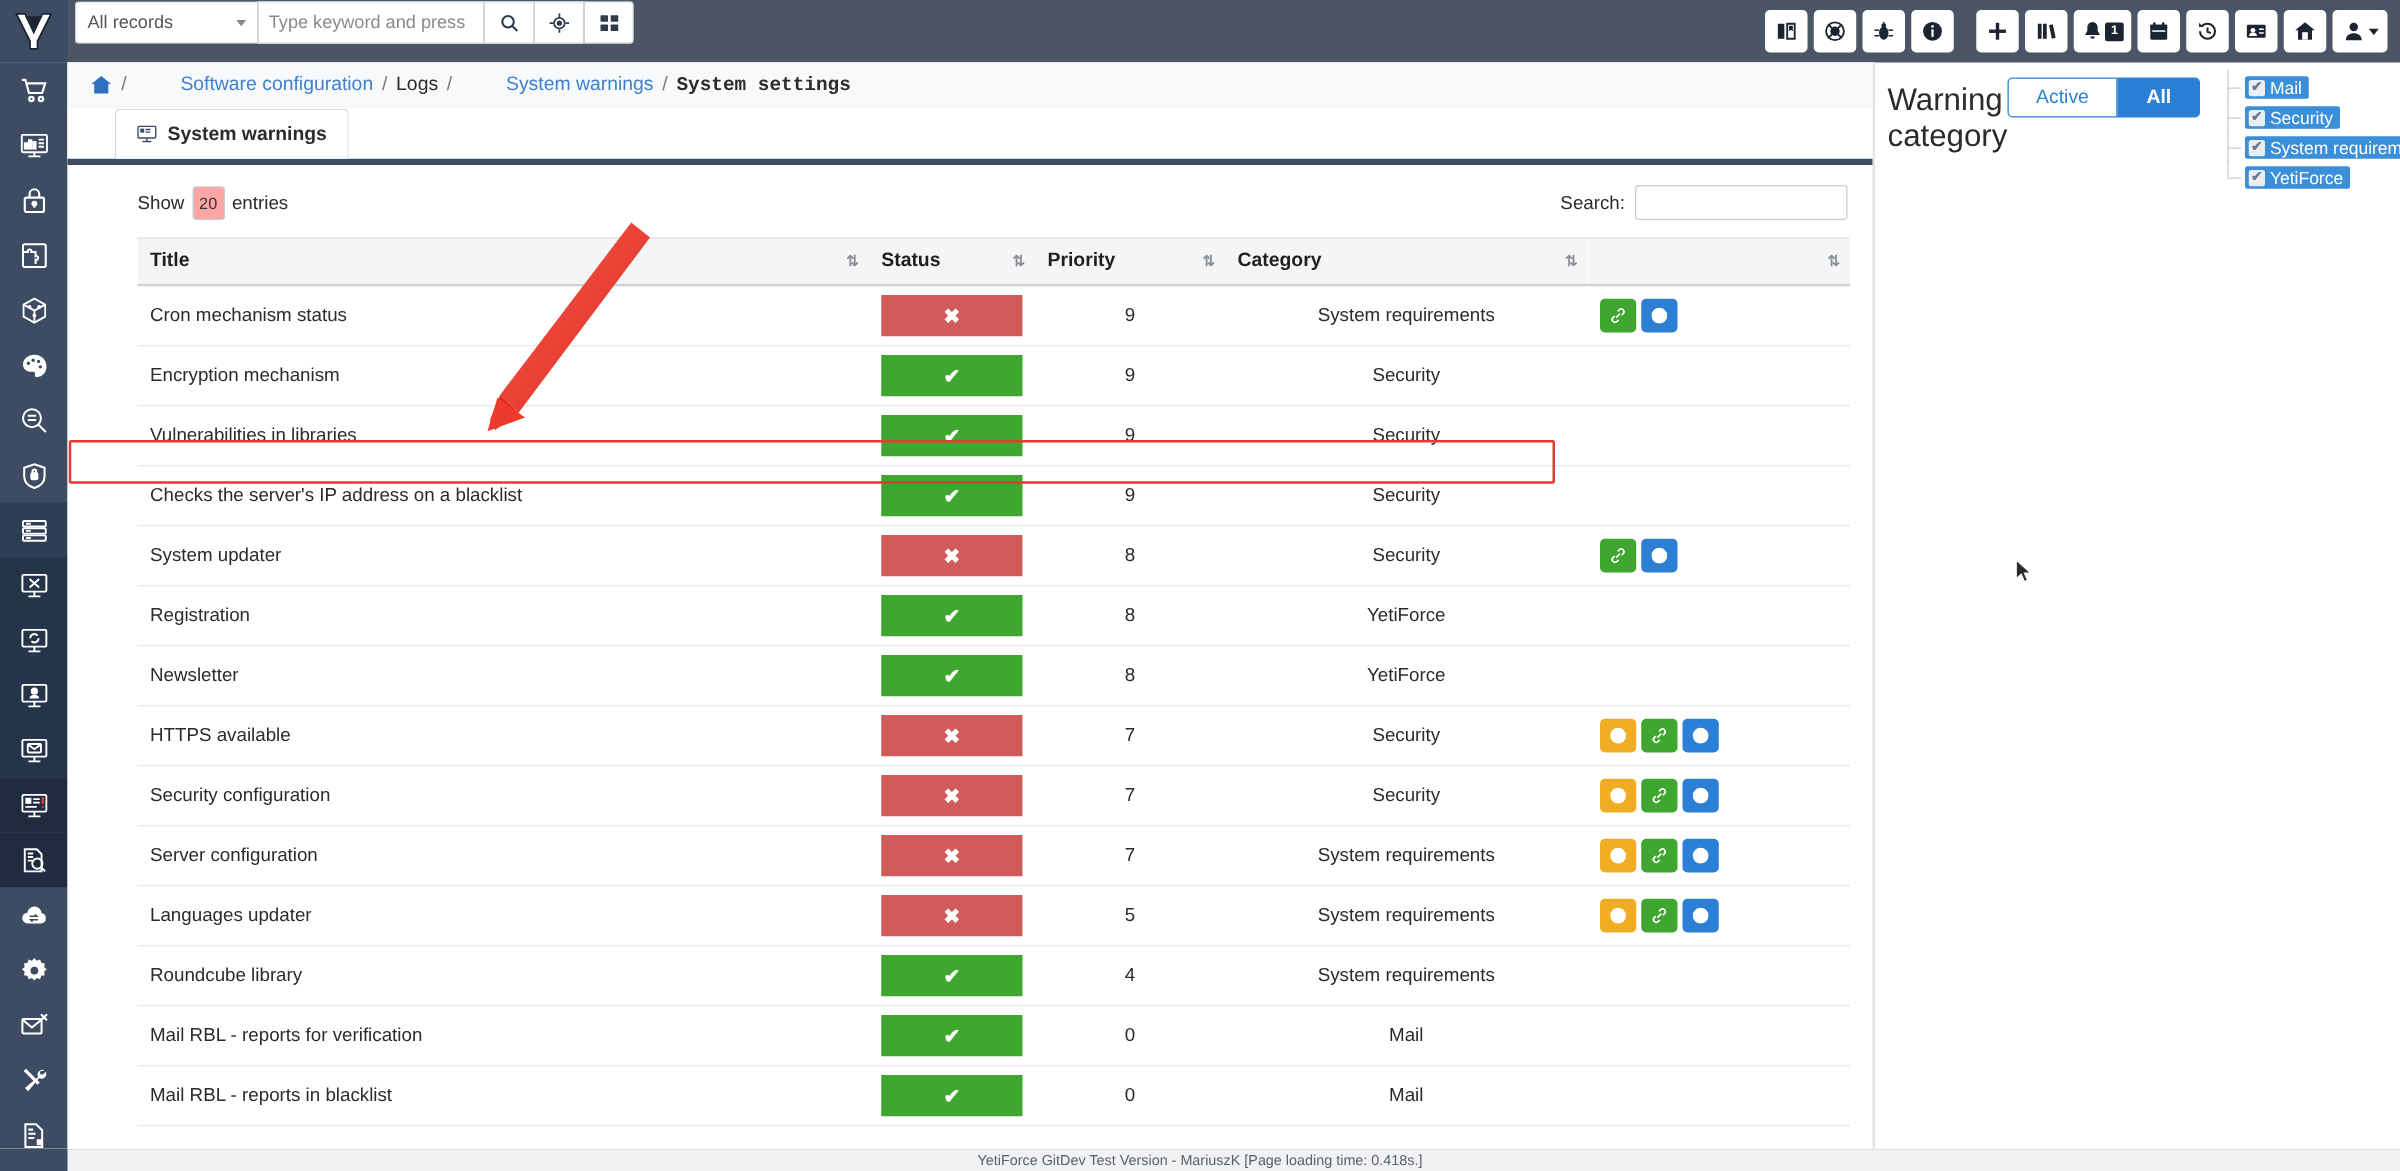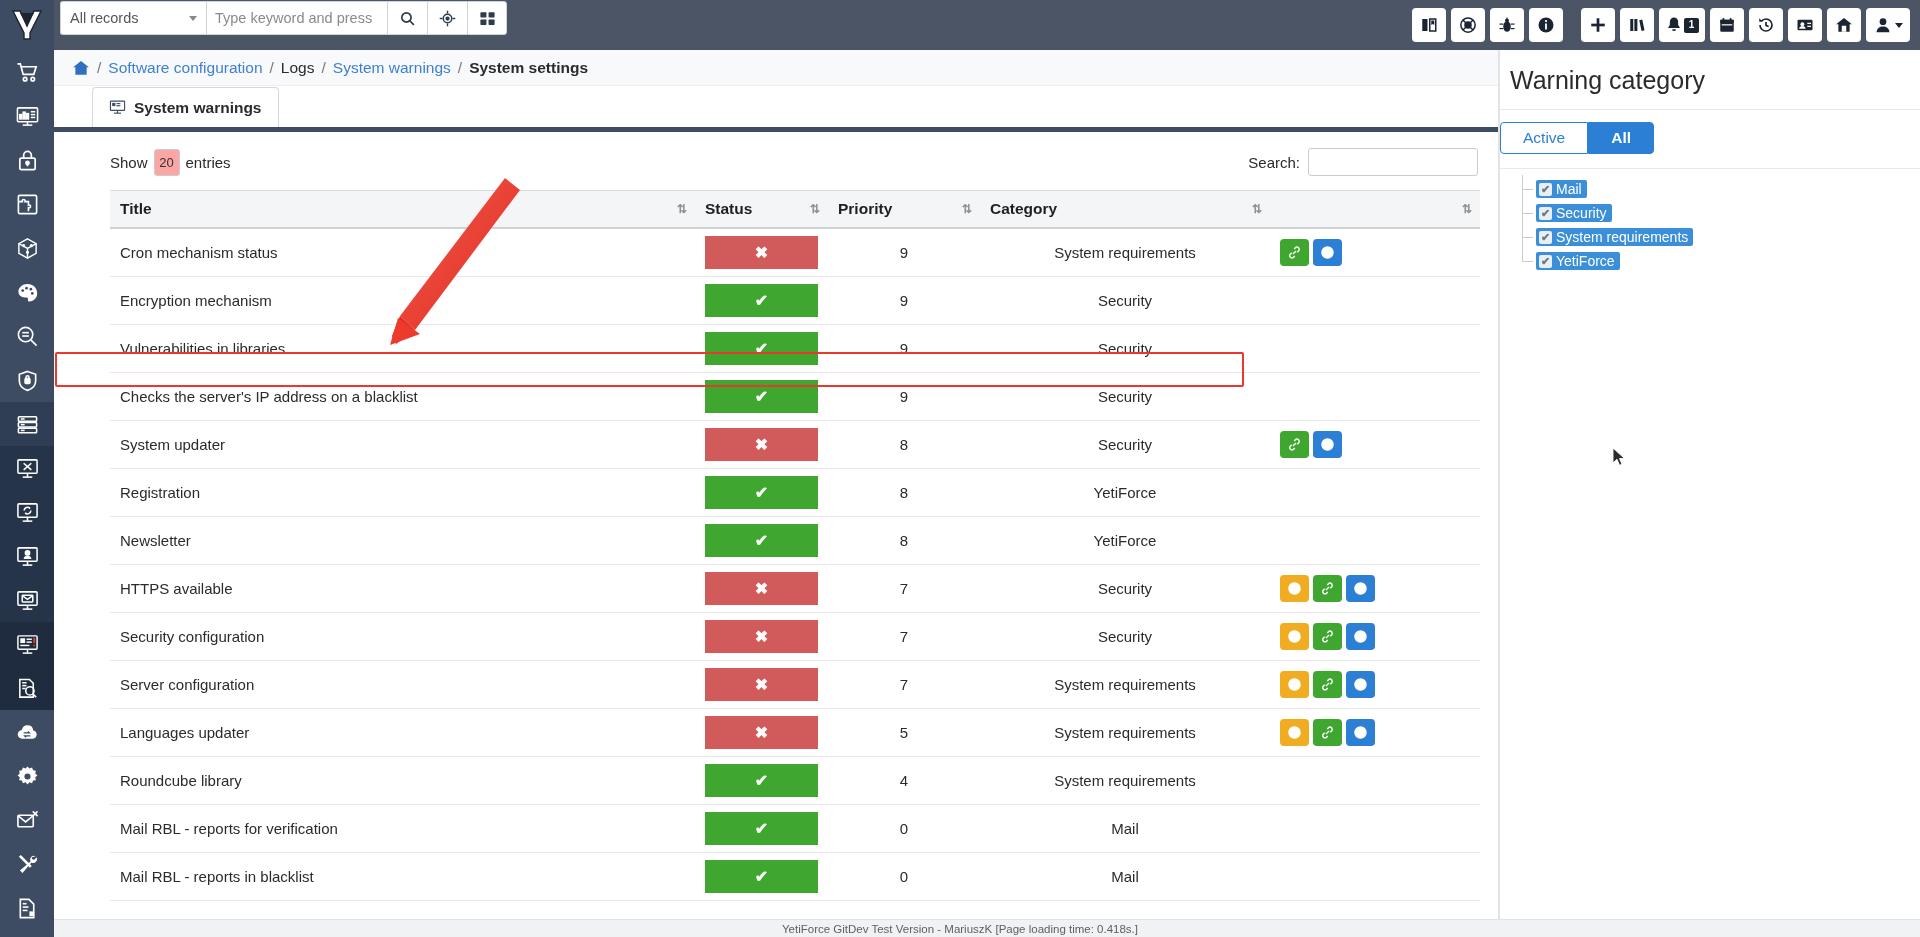--- a/index.html
+++ b/index.html
@@ -83,23 +83,23 @@
 
   
   .center {
     flex: 1; display: flex; flex-direction: column; min-width: 0;
     border-right: 2px solid #e3e3e3; background: #fff; position: relative;
   }
   .breadcrumb {
     height: 36px; background: #f8f9fa; display: flex; align-items: center;
     padding: 0 0 0 18px; font-size: 15.5px; gap: 7px; border-bottom: 1px solid #eceef0;
   }
-  .breadcrumb a { color: #3f7fd0; text-decoration: none; cursor: pointer; }
+  .breadcrumb a { color: #3f7fd0; text-decoration: none; cursor: pointer; margin-left: 36px; }
   .breadcrumb .sep { color: #7a7a7a; }
-  .breadcrumb .cur { color: #2b2b2b; font-weight: bold; }
+  .breadcrumb .cur { color: #2b2b2b; font-weight: bold; font-family: Liberation Mono, monospace; }
   .home-ic { color: #2f6fc0; display: flex; align-items: center; }
   .home-ic svg { width: 18px; height: 18px; }
 
   .tabstrip {
     height: 46px; background: #fff; display: flex; align-items: flex-end;
     padding-left: 38px; border-bottom: 5px solid #3d4c63;
   }
   .tab {
     height: 40px; padding: 0 16px; display: flex; align-items: center; gap: 8px;
     background: #fff; border: 1px solid #d5d8dc; border-bottom: none;
@@ -153,21 +153,21 @@
   .abtn {
     width: 29px; height: 27px; border-radius: 4px; display: flex;
     align-items: center; justify-content: center; cursor: pointer; color: #fff;
   }
   .abtn svg { width: 15px; height: 15px; }
   .abtn.warn { background: #f0ad22; color: #fff; }
   .abtn.ok { background: #3fa72f; }
   .abtn.info { background: #2b7fd4; }
 
   
-  .rightpane { width: 420px; flex: 0 0 420px; background: #fff; display: flex; flex-direction: column; }
+  .rightpane { width: 420px; flex: 0 0 420px; background: #fff; display: flex; flex-direction: row; }
   .rp-title { font-size: 25px; color: #2b2b2b; padding: 16px 0 14px 10px; }
   .rp-divider { height: 1px; background: #e6e8ea; }
   .rp-toggle-area { display: flex; justify-content: flex-start; padding: 12px 0 14px 0; }
   .tg {
     height: 32px; padding: 0 22px; display: flex; align-items: center; justify-content: center;
     font-size: 15.5px; border: 1px solid #2b7fd4; cursor: pointer; font-weight: normal;
   }
   .tg.left { border-radius: 4px 0 0 4px; background: #fff; color: #2b7fd4; }
   .tg.right { border-radius: 0 4px 4px 0; background: #2b7fd4; color: #fff; font-weight: bold; }
   .tree { padding: 10px 0 0 22px; }

